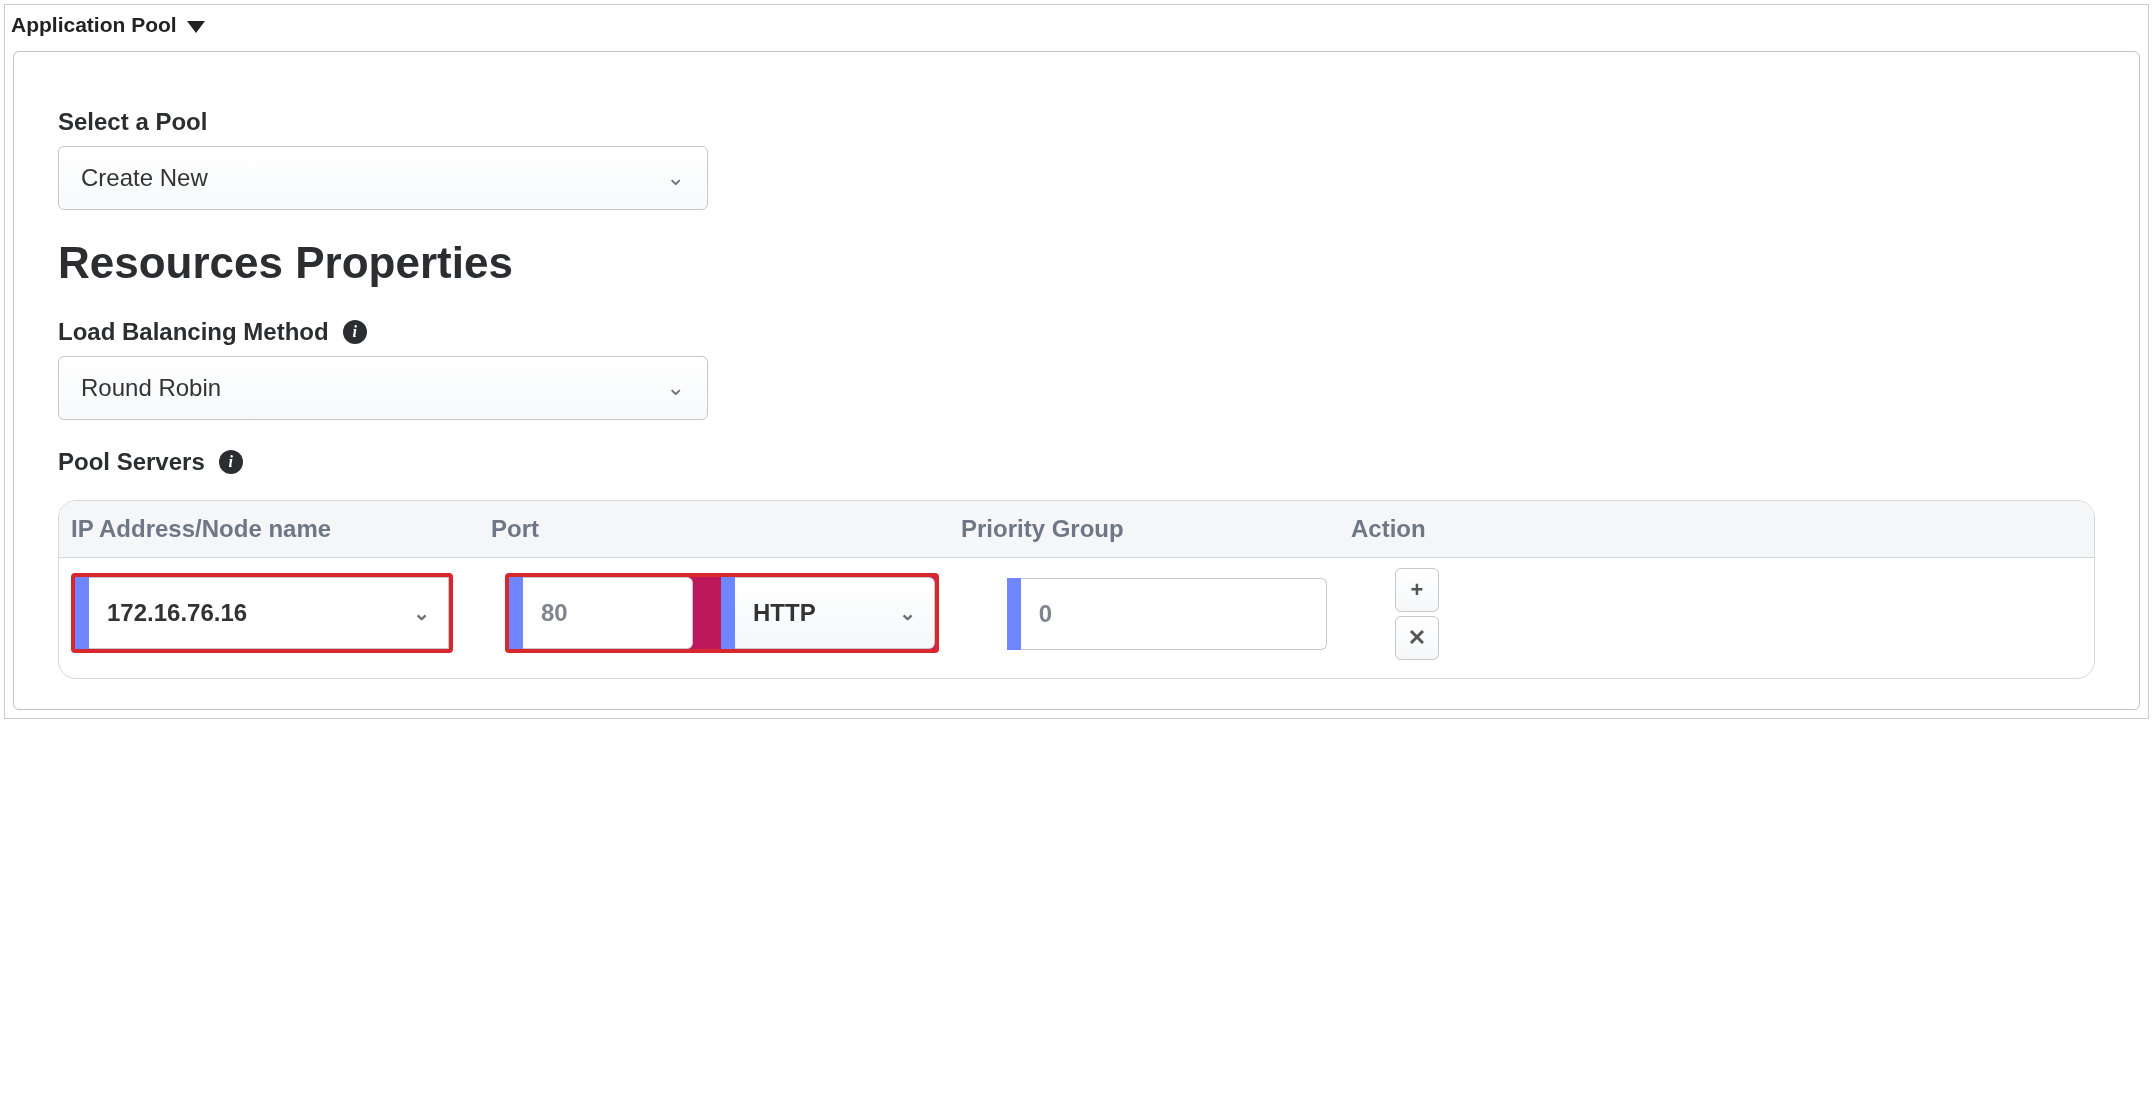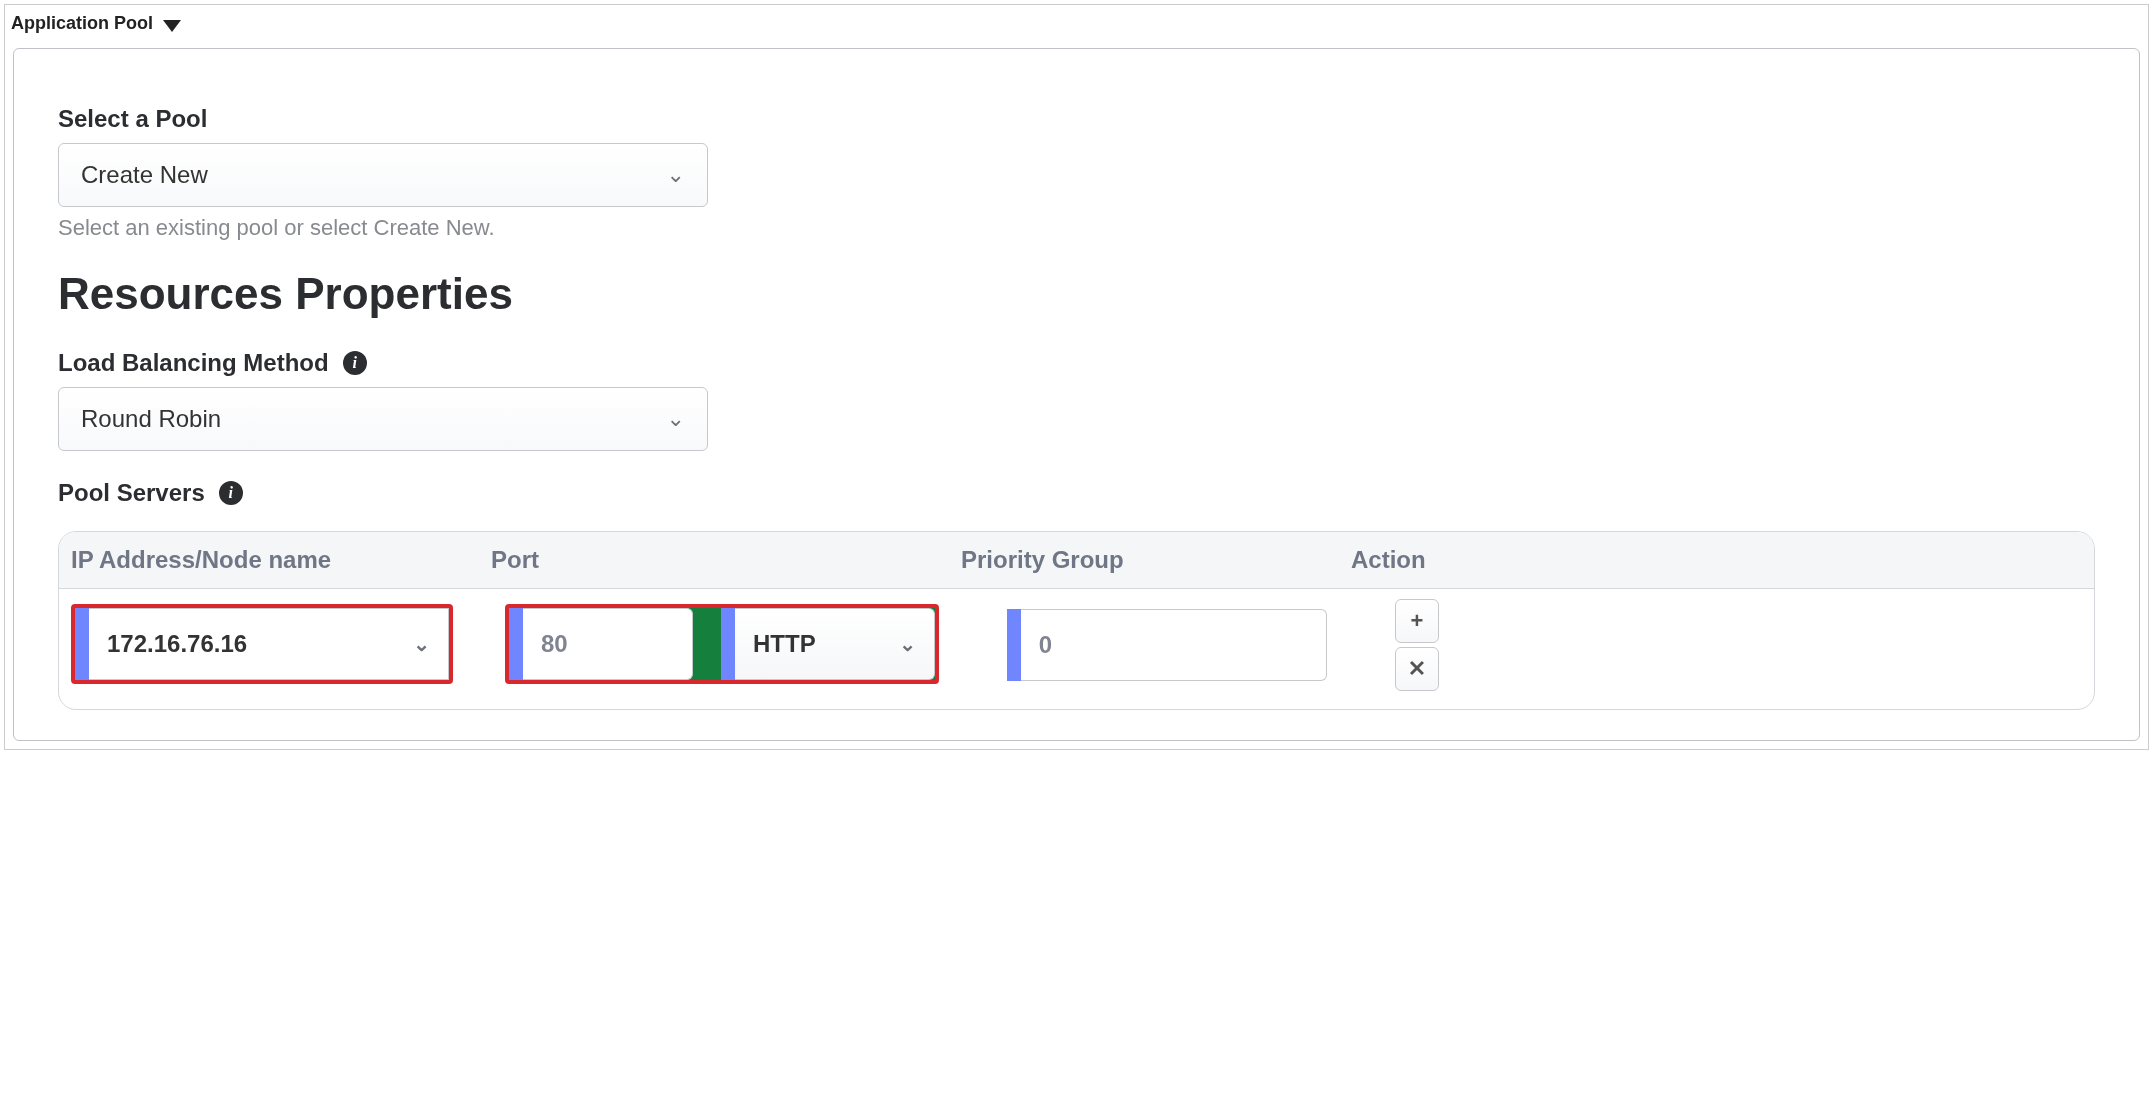--- a/index.html
+++ b/index.html
@@ -9,21 +9,21 @@
     color: #333;
     padding: 4px;
     font-size: 20px;
   }
   .outer-frame { border: 1px solid #ccc; }
   .section-header {
     display: flex;
     align-items: center;
     gap: 10px;
     padding: 8px 6px 14px 6px;
-    font-size: 18px;
+    font-size: 21px;
     font-weight: 700;
     cursor: pointer;
     color: #222;
   }
   .section-header .caret-down {
     width: 0; height: 0;
     border-left: 9px solid transparent;
     border-right: 9px solid transparent;
     border-top: 12px solid #222;
     margin-top: 4px;
@@ -115,21 +115,21 @@
   .table-row {
     display: flex;
     align-items: center;
     padding: 10px 0 18px 0;
   }
   .hl-group {
     display: inline-flex;
     border: 4px solid #d9272e;
     border-radius: 4px;
     align-items: flex-start;
-    background: #15803d;
+    background: #be185d;
   }
   .input-wrap {
     display: flex;
     align-items: stretch;
     height: 72px;
   }
   .left-bar {
     width: 14px;
     background: #6f86ff;
   }
@@ -190,21 +190,20 @@
   <div class="panel">
 
     <div class="field-block mb-block">
       <div class="field-label">
         <span>Select a Pool</span>
       </div>
       <div class="select-box">
         <span>Create New</span>
         <span class="chev">⌄</span>
       </div>
-      <div class="hint">Select an existing pool or select Create New.</div>
     </div>
 
     <div class="subsection-title">Resources Properties</div>
 
     <div class="field-block mb-block">
       <div class="field-label">
         <span>Load Balancing Method</span>
         <span class="info-icon">i</span>
       </div>
       <div class="select-box">

